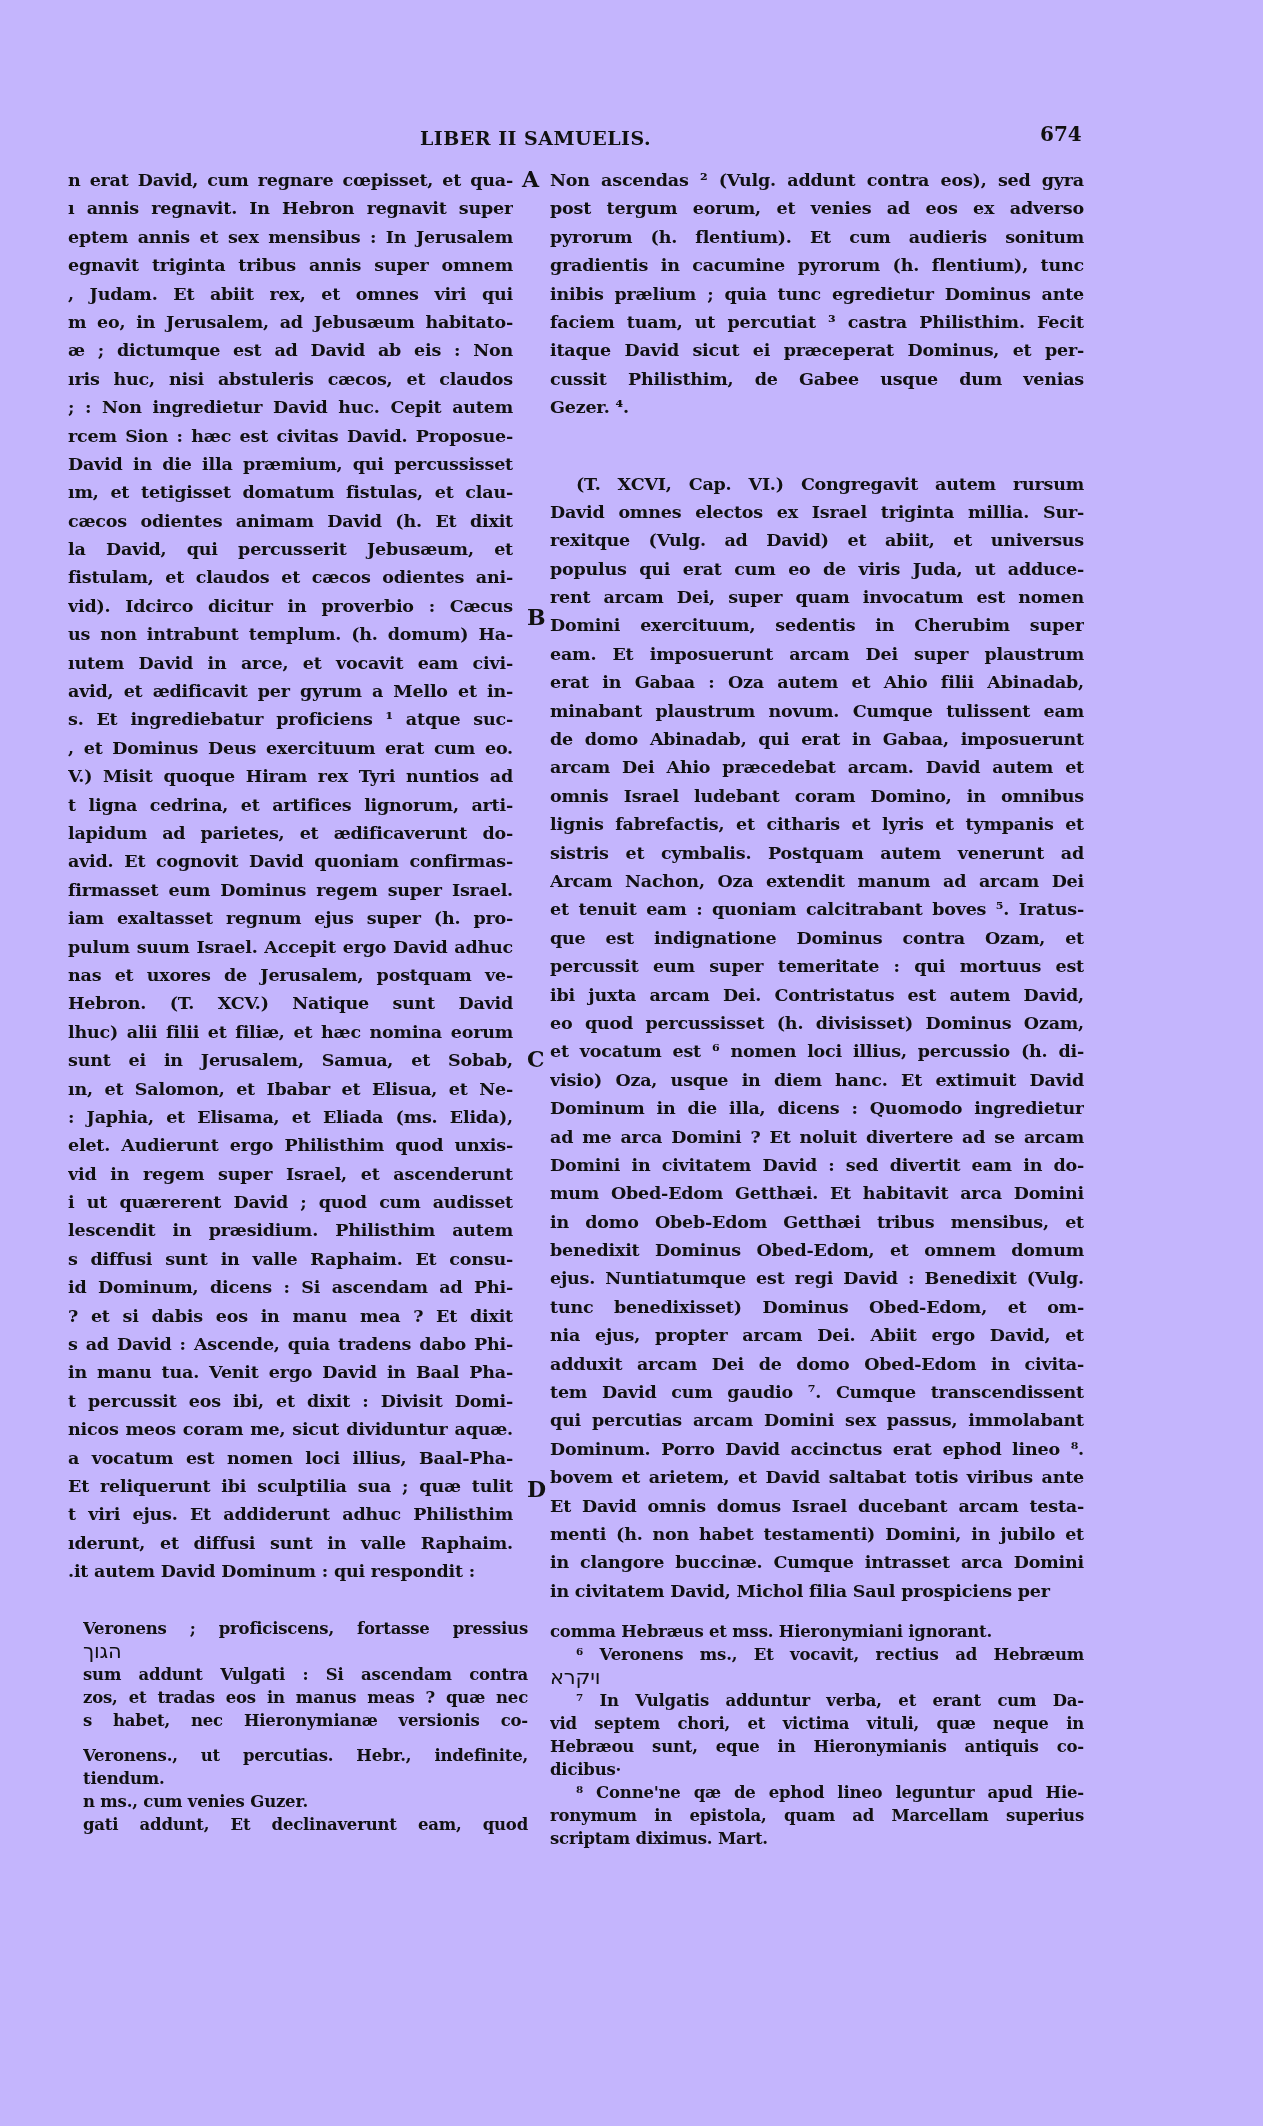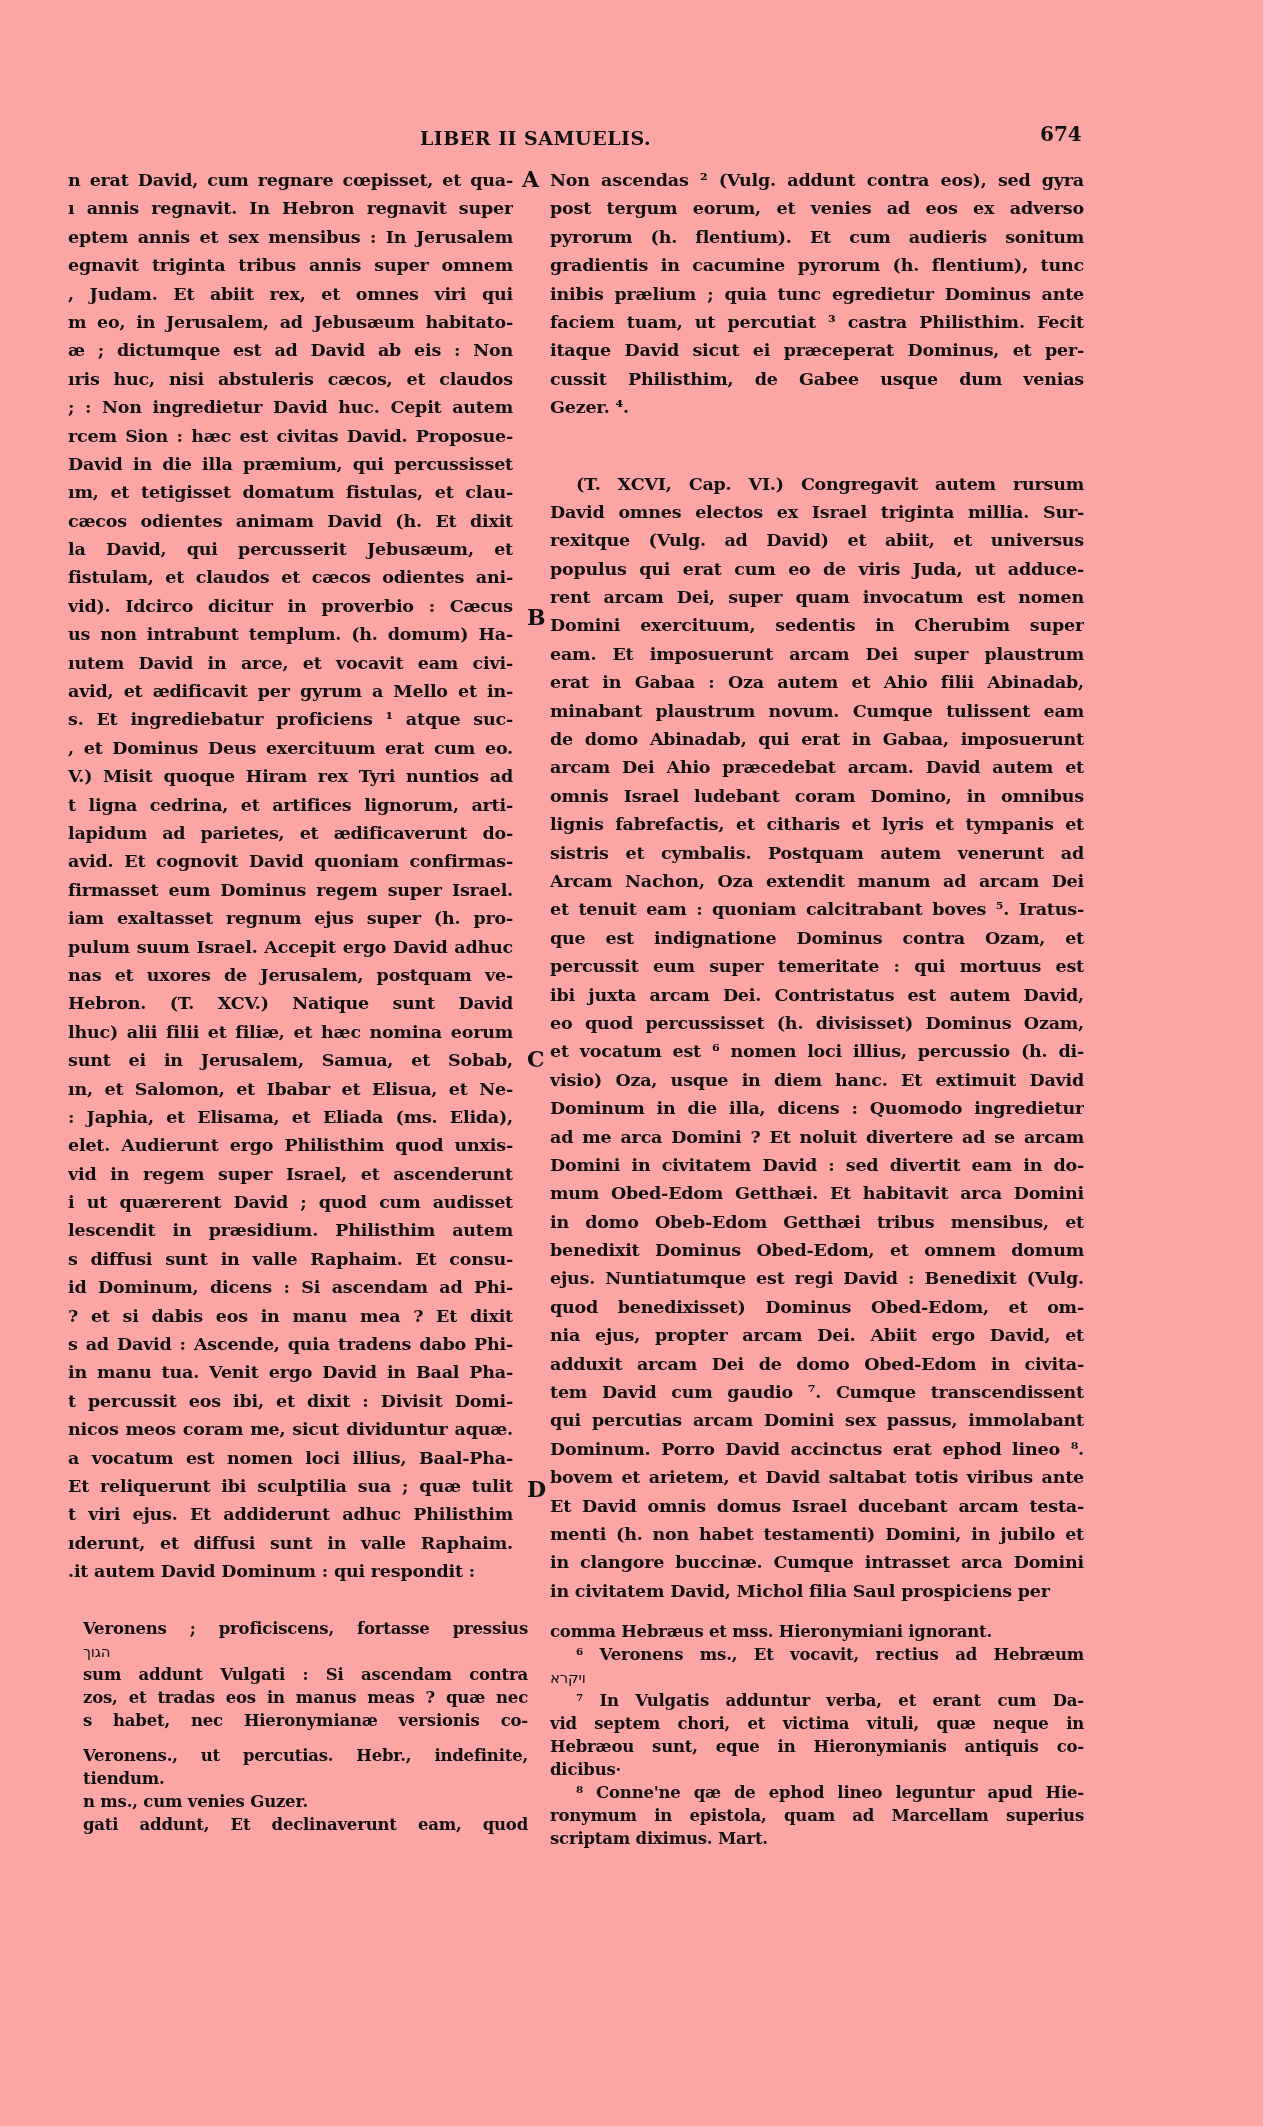--- a/index.html
+++ b/index.html
@@ -1,39 +1,39 @@
 <!DOCTYPE html>
 <html><head>
 <meta charset="utf-8">
 <style>
   html, body { margin: 0; padding: 0; background: #ffffff; }
   body { width: 1263px; height: 2126px; position: relative; overflow: hidden;
          font-family: "DejaVu Serif", "Liberation Serif", serif; color: #111; }
-  .page { position: absolute; left: 0; top: 0; width: 1263px; height: 2126px; background: #fca5a5; }
+  .page { position: absolute; left: 0; top: 0; width: 1263px; height: 2126px; background: #c4b5fd; }
   .running-head { position: absolute; left: 420px; top: 127px; font-weight: bold; font-size: 19px;
                   letter-spacing: 0.5px; white-space: nowrap; }
   .page-num { position: absolute; left: 1040px; top: 122px; font-weight: bold; font-size: 20px; }
   .col { position: absolute; }
   .col-left { left: 68px; width: 445px; top: 166px; }
   .col-right { left: 550px; width: 534px; top: 166px; }
   .line { height: 28.4px; line-height: 28.4px; font-size: 17.5px; font-weight: bold;
           white-space: nowrap; text-align: justify; text-align-last: justify; overflow: hidden;
           letter-spacing: -0.2px; }
   .line.last { text-align-last: left; }
   .line.indent { padding-left: 26px; margin-top: 48px; }
   .margin-letter { position: absolute; font-weight: bold; font-size: 22px; font-family: "DejaVu Serif", serif; }
   .fn { position: absolute; }
   .fn-left { left: 64px; width: 445px; top: 1617px; margin-left: 19px; }
   .fn-right { left: 550px; width: 534px; top: 1620px; }
   .fline { height: 23px; line-height: 23px; font-size: 16.5px; font-weight: bold; white-space: nowrap;
            text-align: justify; text-align-last: justify; overflow: hidden; letter-spacing: -0.2px; }
   .fline.last { text-align-last: left; }
   .fline.indent { padding-left: 26px; }
   .fline.spacer { height: 12px; }
-  .hebrew { font-family: "DejaVu Sans", sans-serif; font-weight: normal; font-size: 15px; direction: rtl; unicode-bidi: bidi-override; }
+  .hebrew { font-family: "DejaVu Sans", sans-serif; font-weight: normal; font-size: 21px; direction: rtl; unicode-bidi: bidi-override; }
 </style>
 </head>
 <body>
 
 <div class="page">
 
   <div class="running-head">LIBER II SAMUELIS.</div>
   <div class="page-num">674</div>
 
   <div class="margin-letter" style="left:522px; top:166px;">A</div>
@@ -126,21 +126,21 @@
       <div class="line">eo quod percussisset (h. divisisset) Dominus Ozam,</div>
       <div class="line">et vocatum est ⁶ nomen loci illius, percussio (h. di-</div>
       <div class="line">visio) Oza, usque in diem hanc. Et extimuit David</div>
       <div class="line">Dominum in die illa, dicens : Quomodo ingredietur</div>
       <div class="line">ad me arca Domini ? Et noluit divertere ad se arcam</div>
       <div class="line">Domini in civitatem David : sed divertit eam in do-</div>
       <div class="line">mum Obed-Edom Getthæi. Et habitavit arca Domini</div>
       <div class="line">in domo Obeb-Edom Getthæi tribus mensibus, et</div>
       <div class="line">benedixit Dominus Obed-Edom, et omnem domum</div>
       <div class="line">ejus. Nuntiatumque est regi David : Benedixit (Vulg.</div>
-      <div class="line">quod benedixisset) Dominus Obed-Edom, et om-</div>
+      <div class="line">tunc benedixisset) Dominus Obed-Edom, et om-</div>
       <div class="line">nia ejus, propter arcam Dei. Abiit ergo David, et</div>
       <div class="line">adduxit arcam Dei de domo Obed-Edom in civita-</div>
       <div class="line">tem David cum gaudio ⁷. Cumque transcendissent</div>
       <div class="line">qui percutias arcam Domini sex passus, immolabant</div>
       <div class="line">Dominum. Porro David accinctus erat ephod lineo ⁸.</div>
       <div class="line">bovem et arietem, et David saltabat totis viribus ante</div>
       <div class="line">Et David omnis domus Israel ducebant arcam testa-</div>
       <div class="line">menti (h. non habet testamenti) Domini, in jubilo et</div>
       <div class="line">in clangore buccinæ. Cumque intrasset arca Domini</div>
       <div class="line last">in civitatem David, Michol filia Saul prospiciens per</div>

